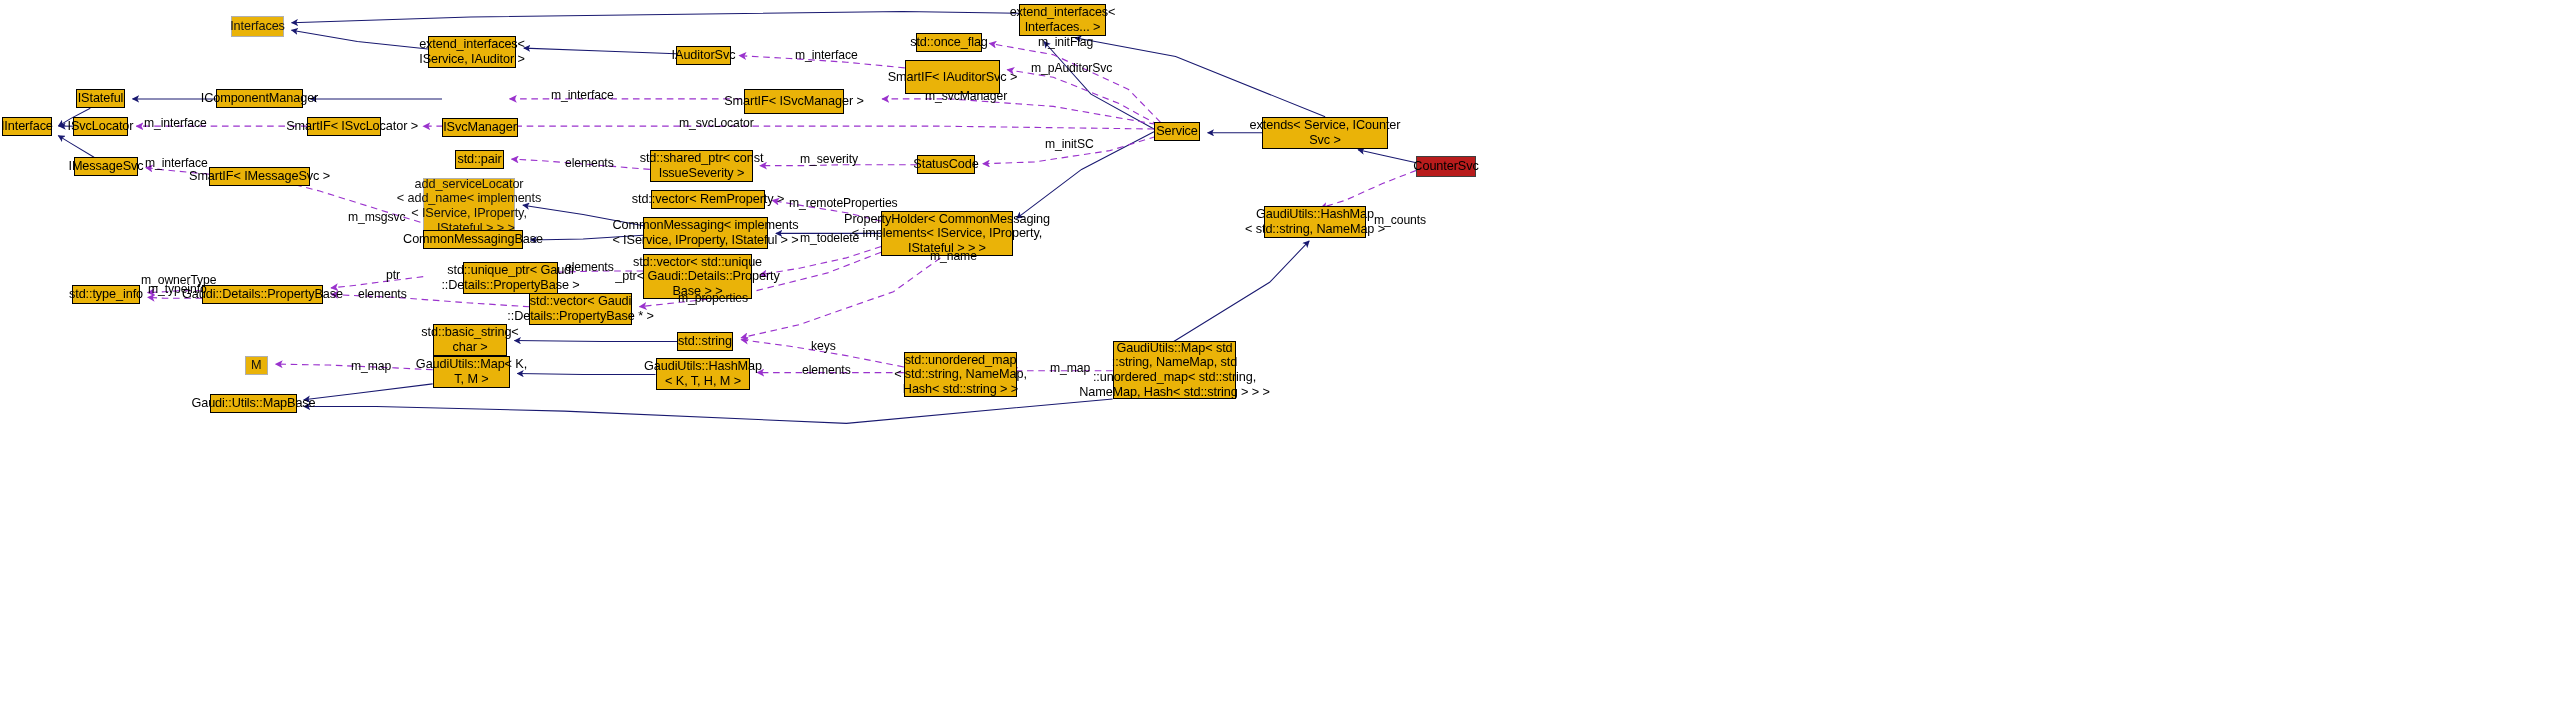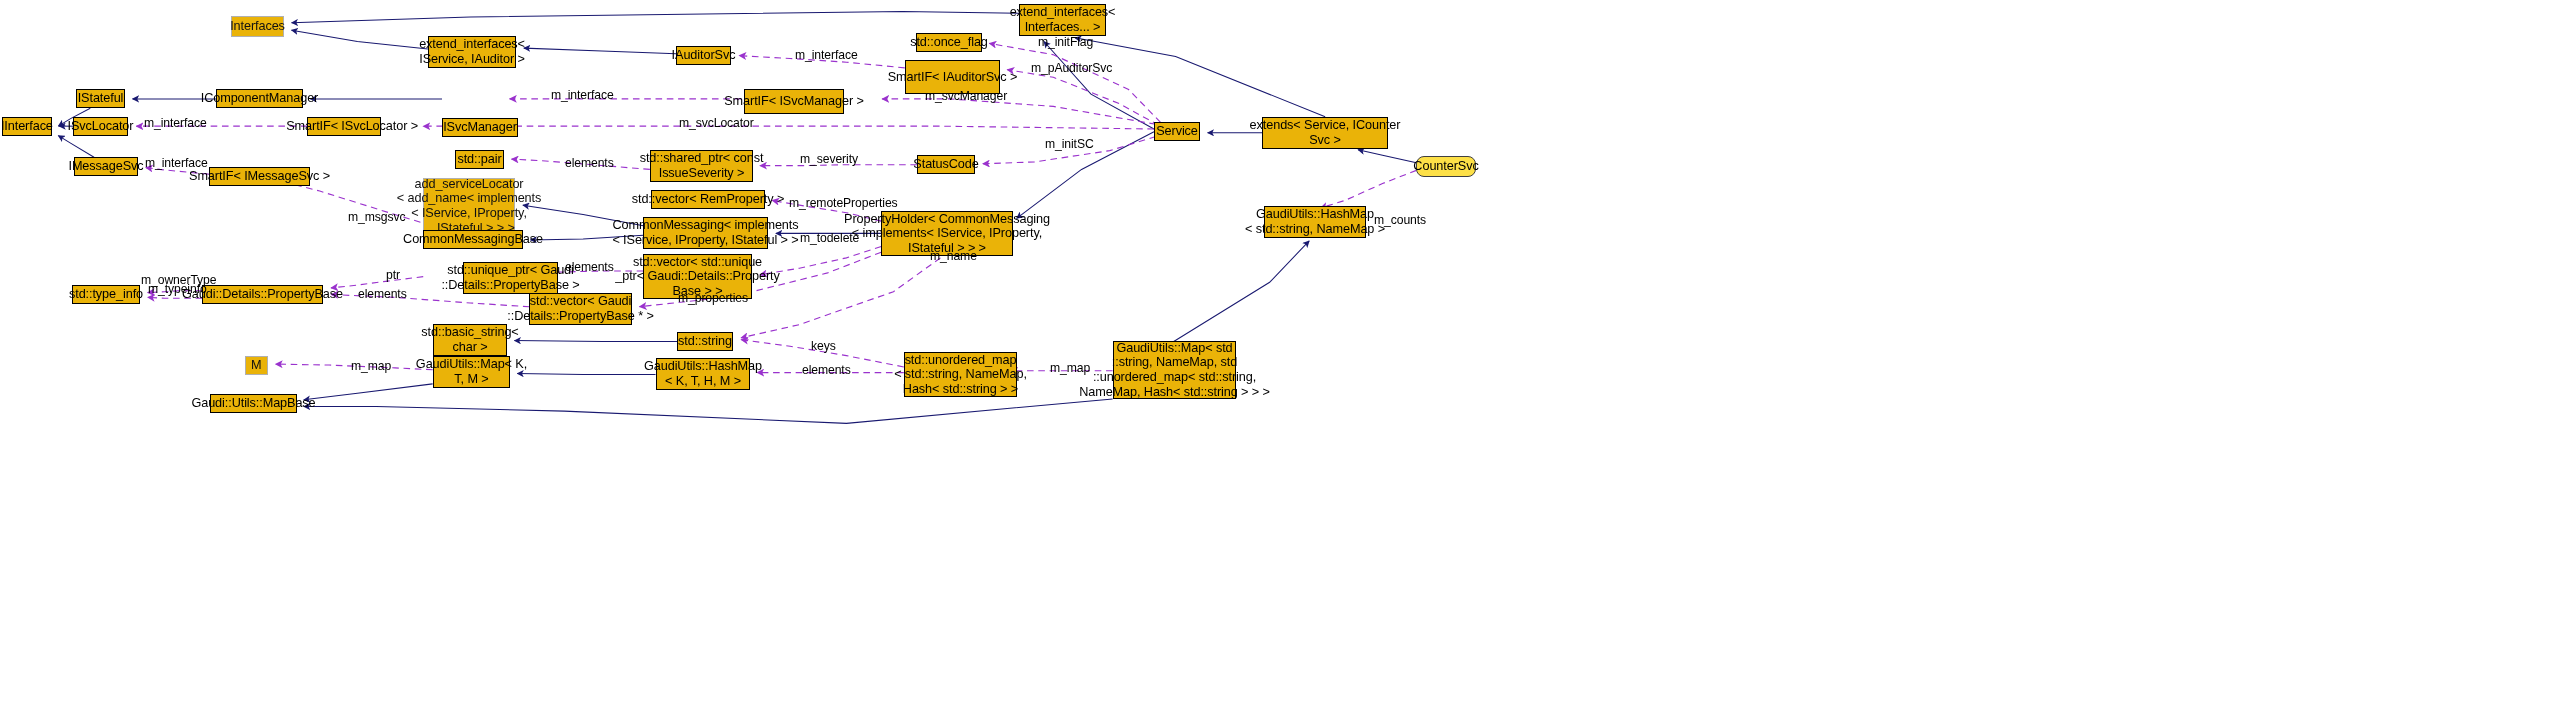--- a/index.html
+++ b/index.html
@@ -36,23 +36,22 @@
     text-align: center;
     padding: 1.9px 3.8px;
     white-space: pre;
     letter-spacing: -0.1px;
   }
   .node.faded {
     border-color: #b0b0b0;
     color: #111111;
   }
   .node.current {
-    background: #fde047;
+    background: #b91c1c;
     border-color: #404040;
-    border-radius: 8px;
   }
   .edge-label {
     position: absolute;
     font-size: 12.2px;
     line-height: 13px;
     color: #000000;
     white-space: pre;
     background: transparent;
     letter-spacing: -0.1px;
   }

